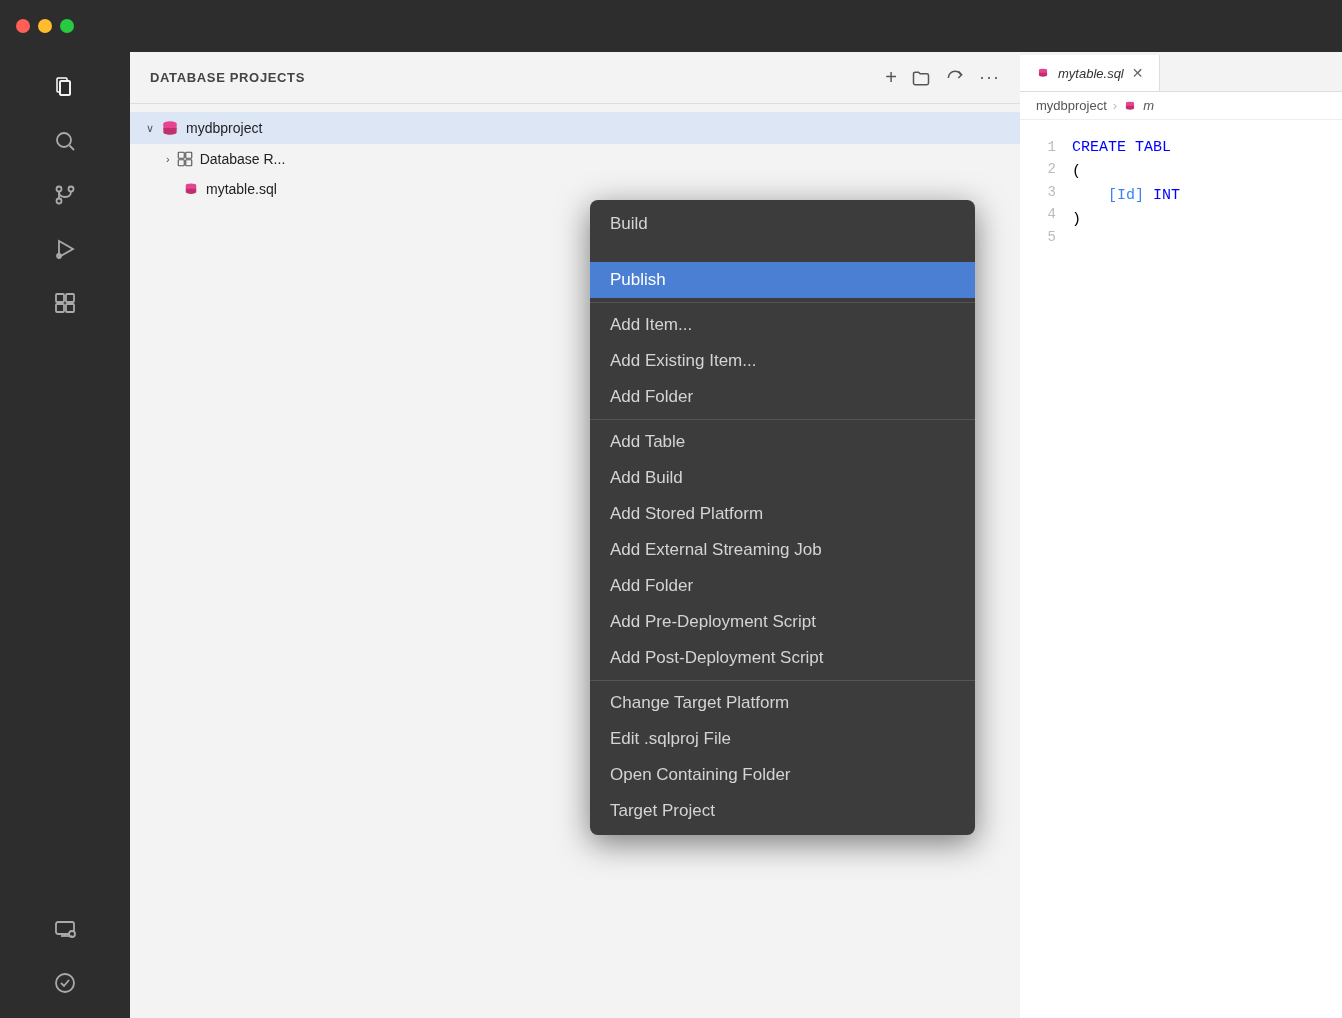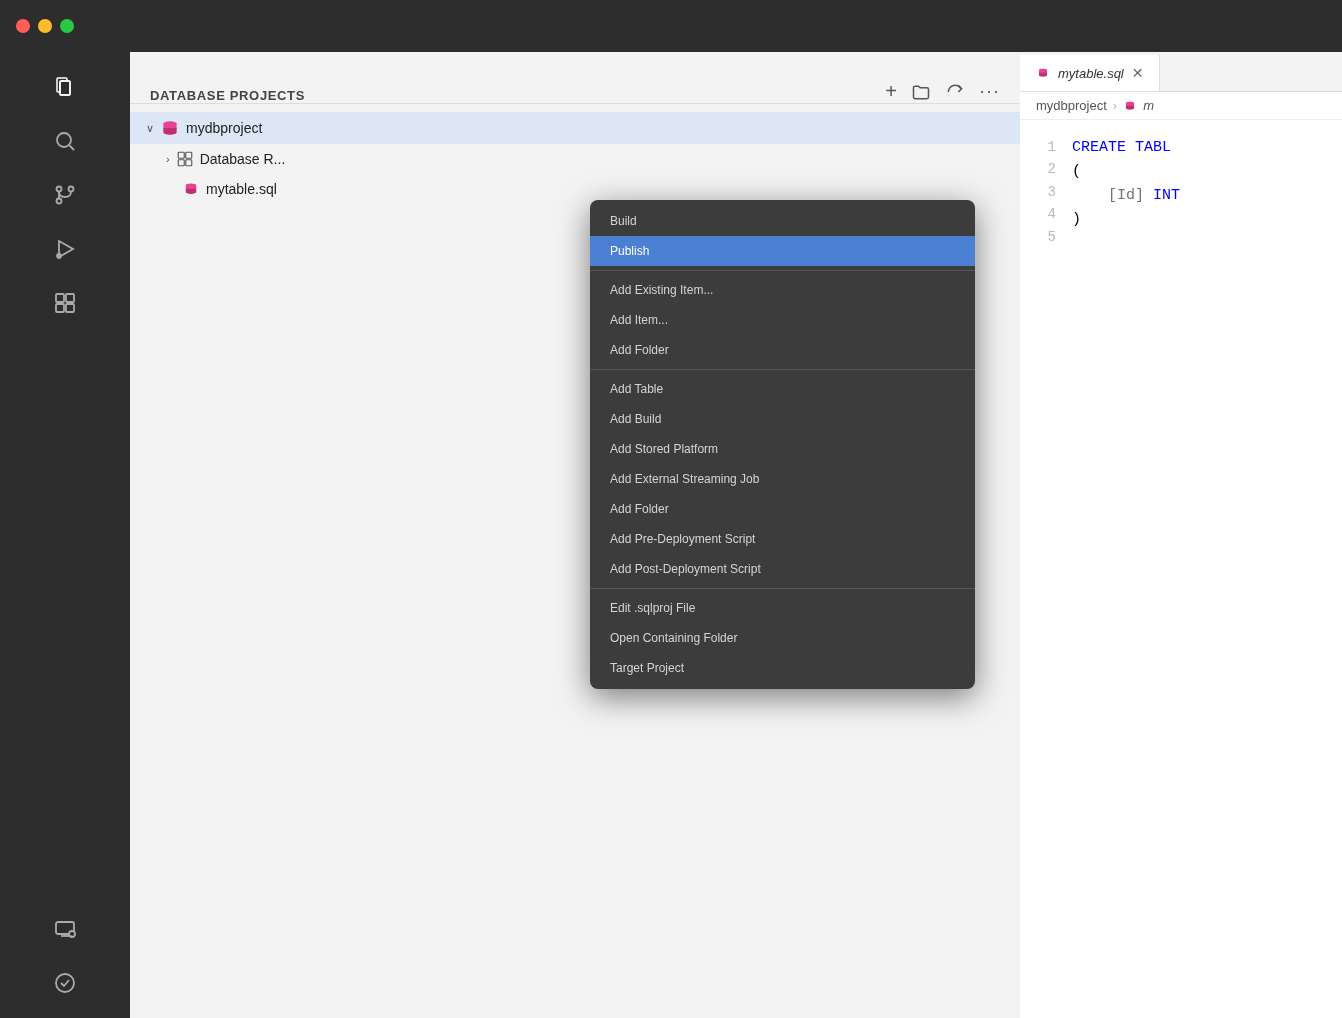--- a/index.html
+++ b/index.html
@@ -79,21 +79,21 @@
       flex-direction: column;
       flex-shrink: 0;
       position: relative;
     }
 
     
     .sidebar-header {
       height: 52px;
       background: #f3f3f3;
       display: flex;
-      align-items: flex-end;
+      align-items: center;
       padding: 0 20px;
       border-bottom: 1px solid #ddd;
       gap: 16px;
     }
     .sidebar-title {
       font-size: 13px;
       font-weight: 700;
       color: #444;
       letter-spacing: 0.05em;
       flex: 1;
@@ -158,30 +158,31 @@
       position: absolute;
       top: 148px;
       left: 460px;
       width: 385px;
       background: #3c3c3c;
       border-radius: 8px;
       box-shadow: 0 8px 32px rgba(0,0,0,0.5);
       padding: 6px 0;
       z-index: 100;
       color: #d4d4d4;
-      font-size: 12px;
+      font-size: 17px;
     }
     .menu-item {
       padding: 8px 20px;
       cursor: pointer;
       white-space: nowrap;
     }
     .menu-item.highlighted {
       background: #4a7fd4;
       color: #fff;
+      margin-top: 20px;
     }
     .menu-separator {
       height: 1px;
       background: #555;
       margin: 4px 0;
     }
 
     
     .editor-panel {
       flex: 1;
@@ -262,21 +263,21 @@
       flex: 1;
       overflow-x: auto;
     }
     .code-line {
       display: flex;
       align-items: center;
       line-height: 1.6;
       white-space: pre;
     }
     .kw-blue { color: #0000ff; font-weight: normal; text-align: center; }
-    .kw-green { color: #737373; }
+    .kw-green { color: #3b82f6; }
   </style>
 </head>
 <body>
 
 <div class="titlebar">
   <div class="traffic-light traffic-close"></div>
   <div class="traffic-light traffic-minimize"></div>
   <div class="traffic-light traffic-maximize"></div>
 </div>
 
@@ -390,32 +391,33 @@
           <path d="M5 11.5V16c0 1.38 3.13 2.5 7 2.5s7-1.12 7-2.5v-4.5" fill="#c0306e"></path>
         </svg>
         <span>mytable.sql</span>
       </div>
     </div>
 
     <div class="context-menu" id="context-menu">
     <div class="menu-item">Build</div>
         <div class="menu-item highlighted">Publish</div>
         <div class="menu-separator"></div>
+        <div class="menu-item">Add Item...</div>
         <div class="menu-item">Add Existing Item...</div>
-        <div class="menu-item">Add Item...</div>
         <div class="menu-item">Add Folder</div>
         <div class="menu-separator"></div>
         <div class="menu-item">Add Table</div>
         <div class="menu-item">Add Build</div>
         <div class="menu-item">Add Stored Platform</div>
         <div class="menu-item">Add External Streaming Job</div>
         <div class="menu-item">Add Folder</div>
         <div class="menu-item">Add Pre-Deployment Script</div>
         <div class="menu-item">Add Post-Deployment Script</div>
         <div class="menu-separator"></div>
+        <div class="menu-item">Change Target Platform</div>
         <div class="menu-item">Edit .sqlproj File</div>
         <div class="menu-item">Open Containing Folder</div>
         <div class="menu-item">Target Project</div>
       </div>
   </div>
 
   <div class="editor-panel">
 
     <div class="editor-tabs">
       <div class="editor-tab">

